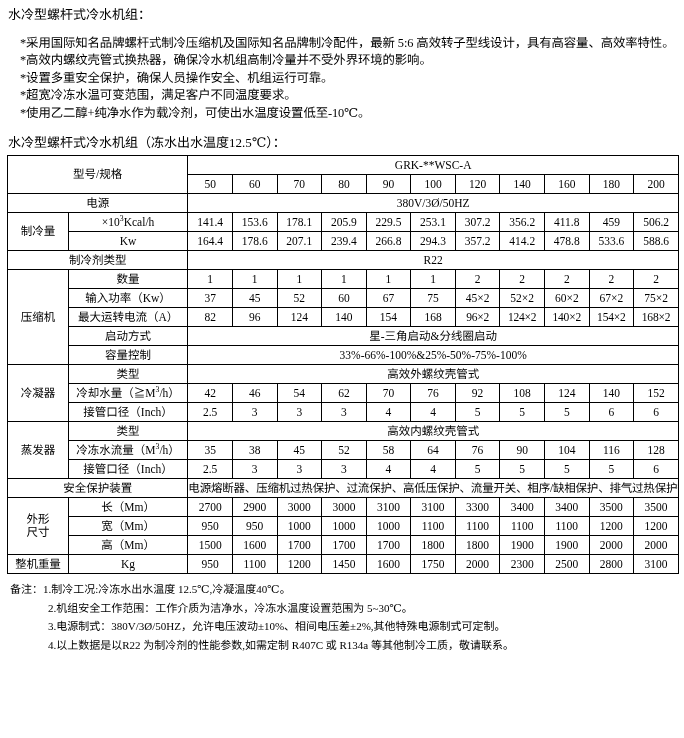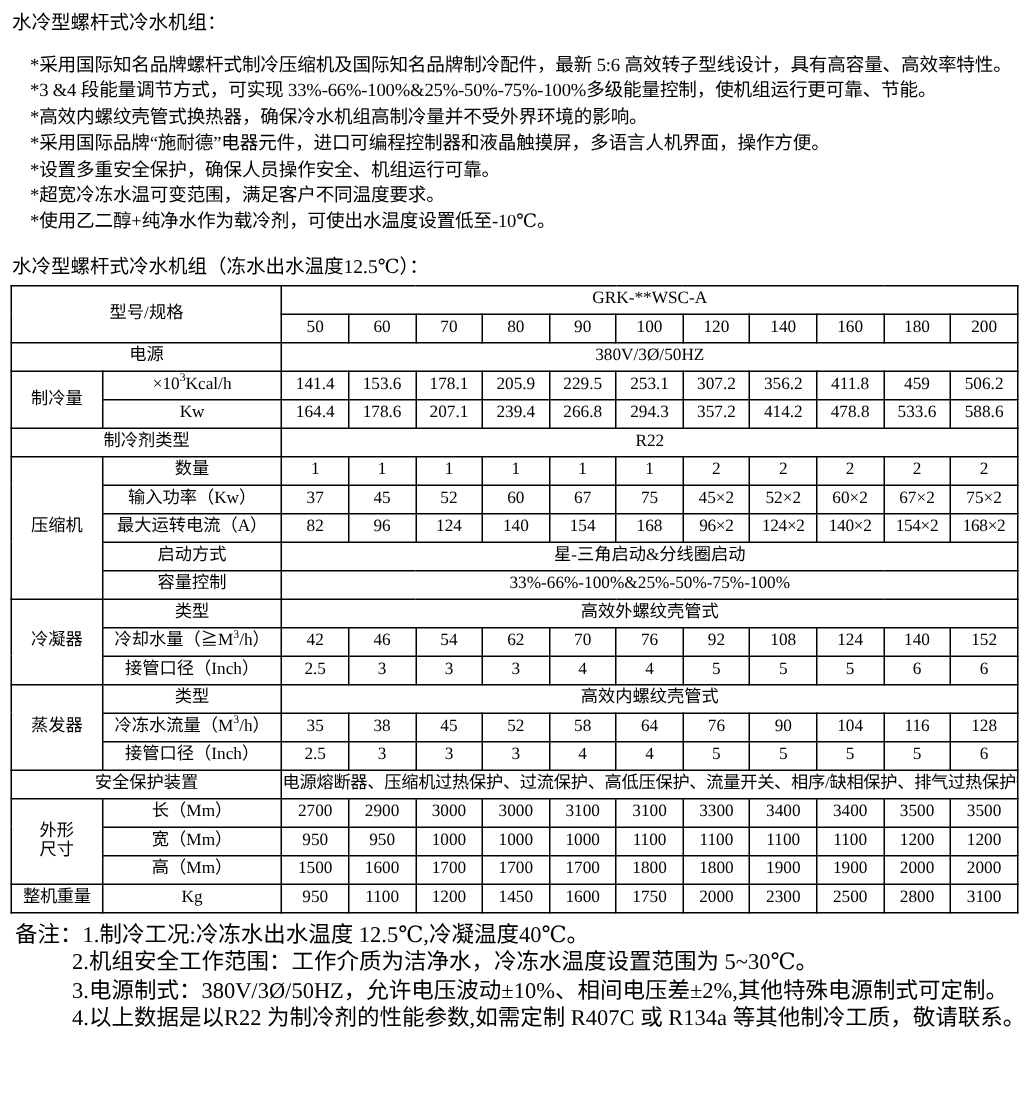--- a/index.html
+++ b/index.html
@@ -104,21 +104,21 @@
   }
   .sup {
     font-size: 0.68em;
     vertical-align: super;
     line-height: 0;
   }
 
   
   .notes {
     margin: 6px 0 0 4px;
-    font-size: 15px;
+    font-size: 11px;
     line-height: 18.5px;
   }
   .note-row {
     white-space: nowrap;
   }
   .note-lead {
     display: inline-block;
   }
   .note-indent {
     display: inline-block;
@@ -127,23 +127,21 @@
 </style>
 </head>
 <body>
 
 <div class="page">
 
   <div>
     <div class="intro-title">水冷型螺杆式冷水机组：</div>
     <ul class="intro-list">
       <li class="intro-item">*采用国际知名品牌螺杆式制冷压缩机及国际知名品牌制冷配件，最新 5:6 高效转子型线设计，具有高容量、高效率特性。</li>
-      <li class="intro-item">*3 &amp;4 段能量调节方式，可实现 33%-66%-100%&amp;25%-50%-75%-100%多级能量控制，使机组运行更可靠、节能。</li>
       <li class="intro-item">*高效内螺纹壳管式换热器，确保冷水机组高制冷量并不受外界环境的影响。</li>
-      <li class="intro-item">*采用国际品牌“施耐德”电器元件，进口可编程控制器和液晶触摸屏，多语言人机界面，操作方便。</li>
       <li class="intro-item">*设置多重安全保护，确保人员操作安全、机组运行可靠。</li>
       <li class="intro-item">*超宽冷冻水温可变范围，满足客户不同温度要求。</li>
       <li class="intro-item">*使用乙二醇+纯净水作为载冷剂，可使出水温度设置低至-10℃。</li>
     </ul>
   </div>
 
   <div class="table-caption">水冷型螺杆式冷水机组（冻水出水温度12.5℃）：</div>
 
   <table class="spec">
     <colgroup>

